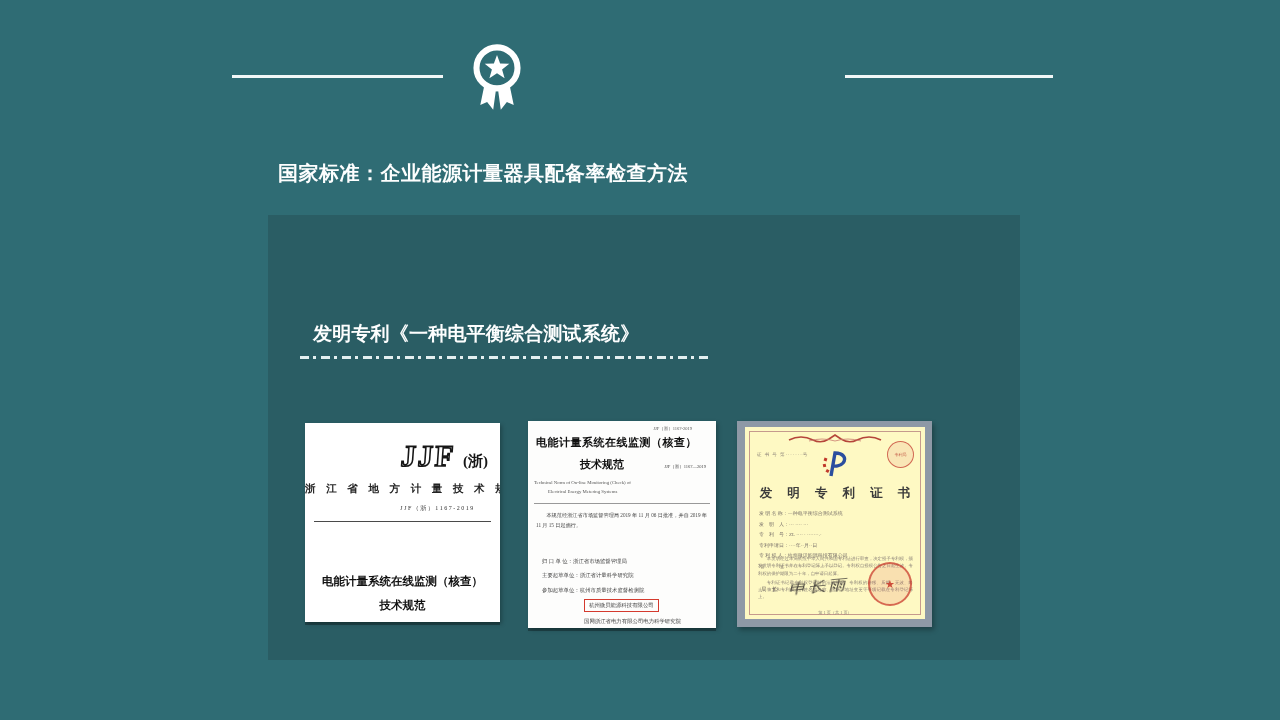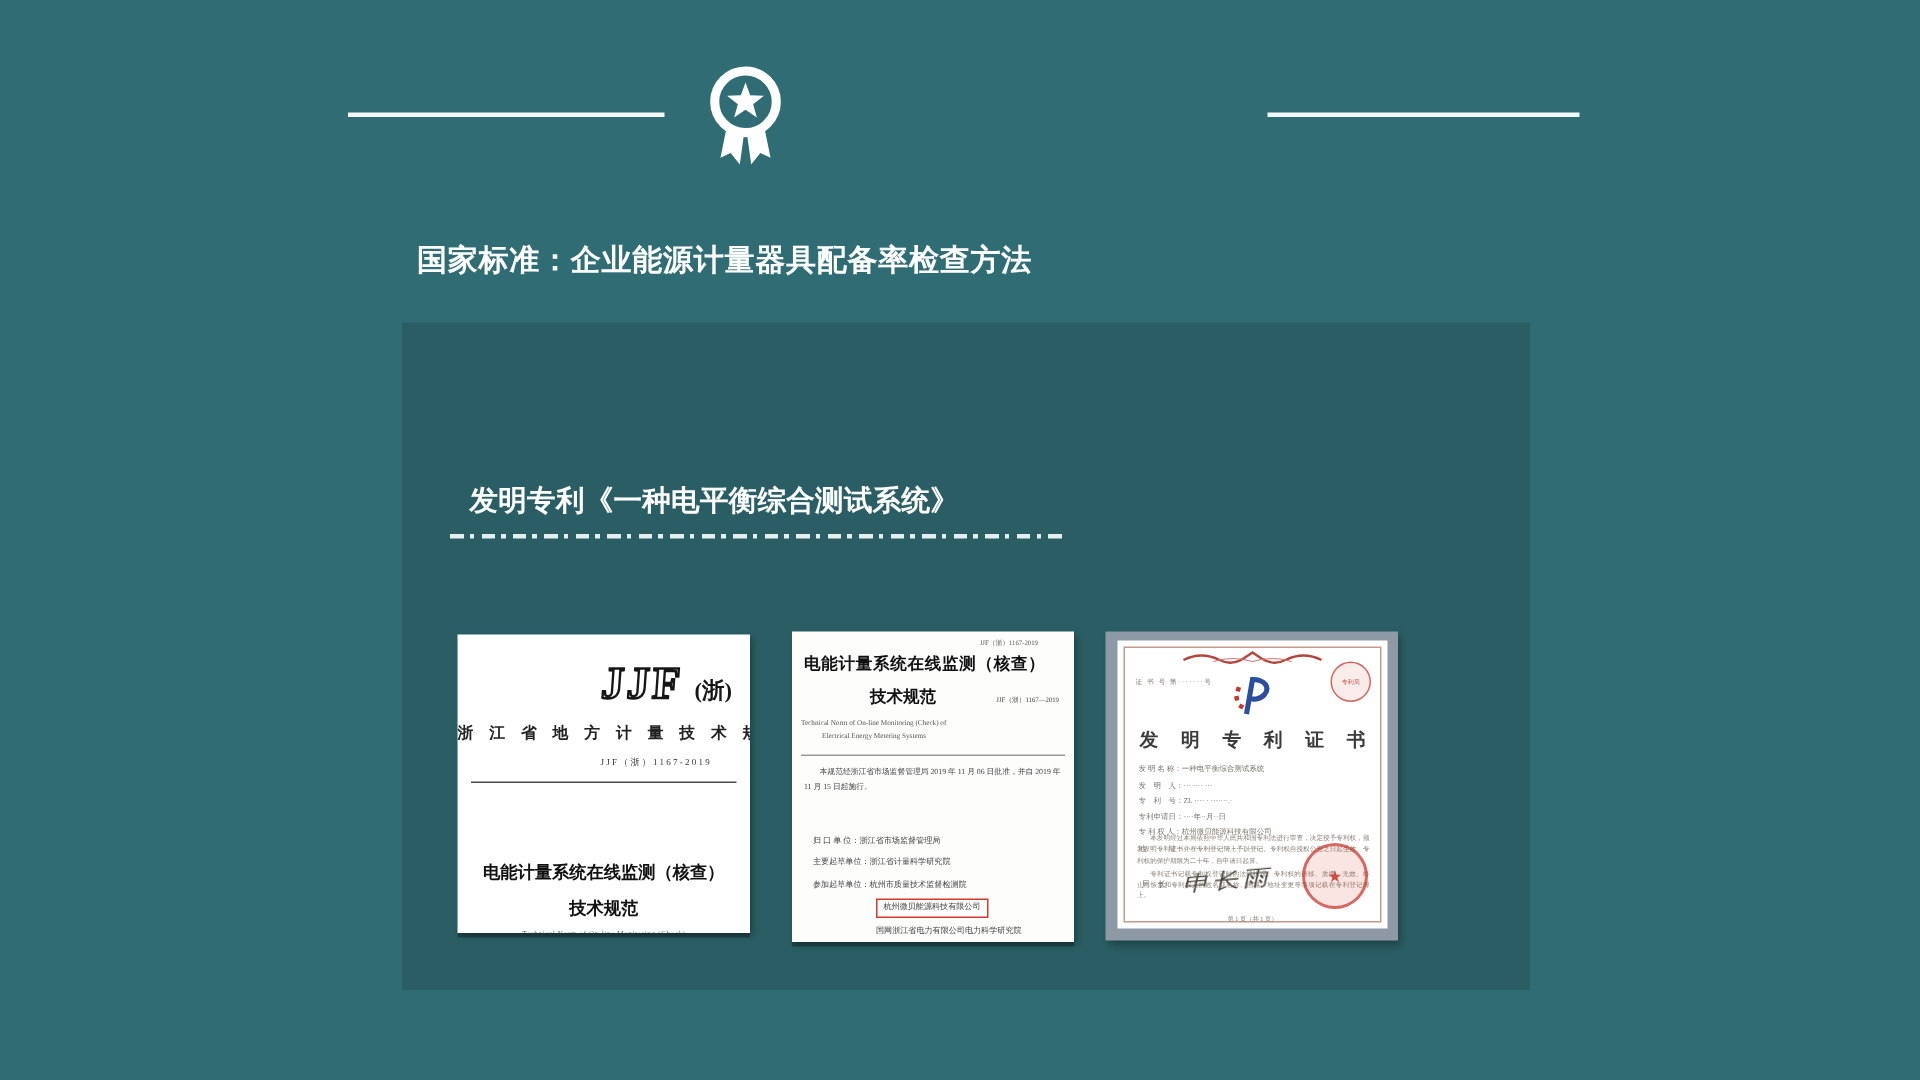--- a/index.html
+++ b/index.html
@@ -82,21 +82,21 @@
   .c2 .rule { margin:9px 6px 0 6px; border-top:1px solid #999; }
   .c2 .approval { margin:7px 8px 0 8px; font-size:5.2px; color:#444; line-height:1.9; text-indent:2em; }
   .c2 .orgs { margin:26px 0 0 14px; font-size:5.4px; color:#3d3d3d; line-height:1.55; }
   .c2 .org-line { margin-top:6px; white-space:nowrap; }
   .c2 .org-highlight {
     display:inline-block; margin:5px 0 0 42px; padding:1.5px 4px;
     border:1.2px solid #d43a2e; color:#3d3d3d; white-space:nowrap;
   }
   .c2 .org-last { margin:5px 0 0 42px; white-space:nowrap; }
   
-  .c3-paper { position:relative; width:100%; height:100%; background:#ffffff; overflow:hidden; }
+  .c3-paper { position:relative; width:100%; height:100%; background:#fef9c3; overflow:hidden; }
   .c3-border { position:absolute; inset:4px; border:1px solid #c59a8d; pointer-events:none; }
   .c3-flourish { position:absolute; left:50%; top:6px; transform:translateX(-50%); }
   .c3 .cert-no { position:absolute; left:12px; top:25px; font-size:4.5px; color:#8a8178; letter-spacing:1px; filter:blur(0.2px); }
   .c3 .seal-top {
     position:absolute; right:11px; top:14px; width:27px; height:27px; border-radius:50%;
     border:1.5px solid rgba(196,62,50,0.75); background:rgba(222,120,105,0.14);
     color:rgba(180,50,40,0.8); font-size:4px; display:flex; align-items:center; justify-content:center;
     filter:blur(0.3px);
   }
   .c3-logo { position:absolute; left:50%; top:22px; transform:translateX(-50%); }

